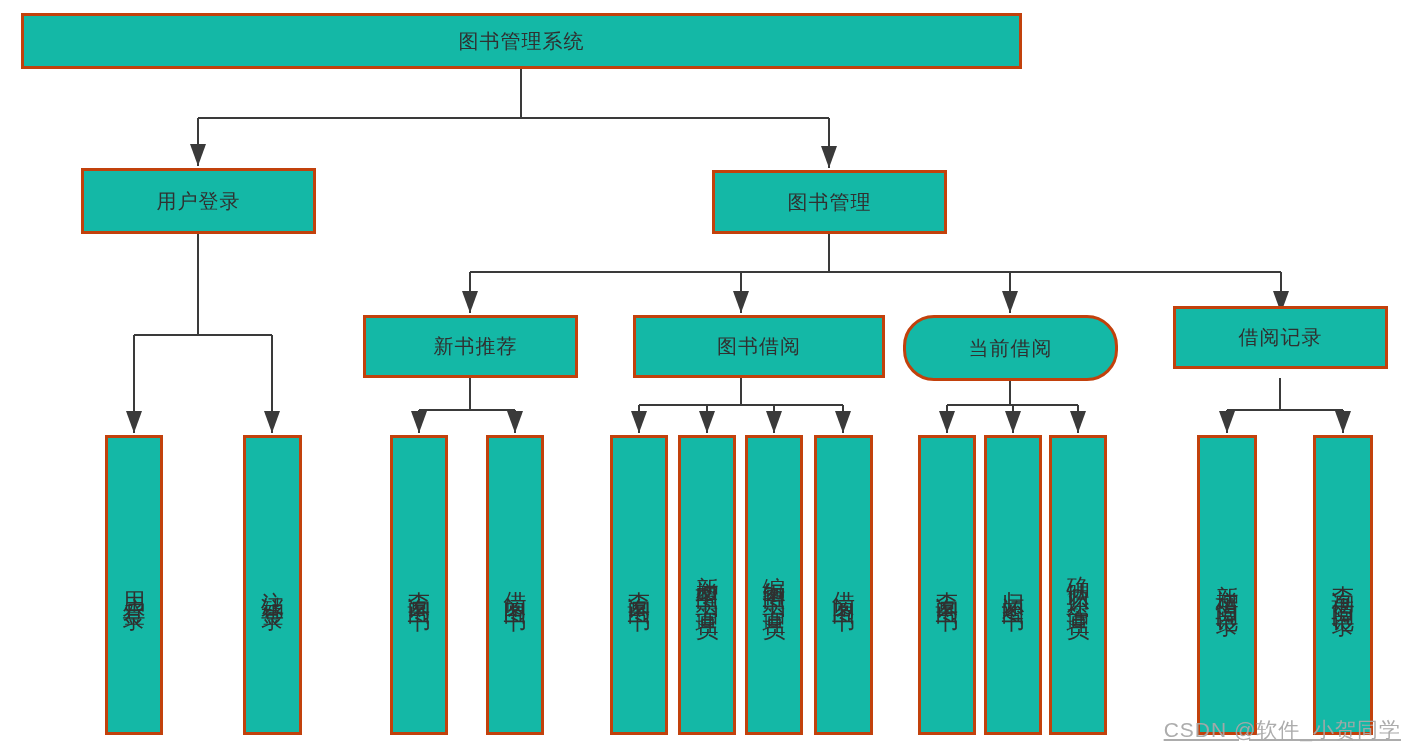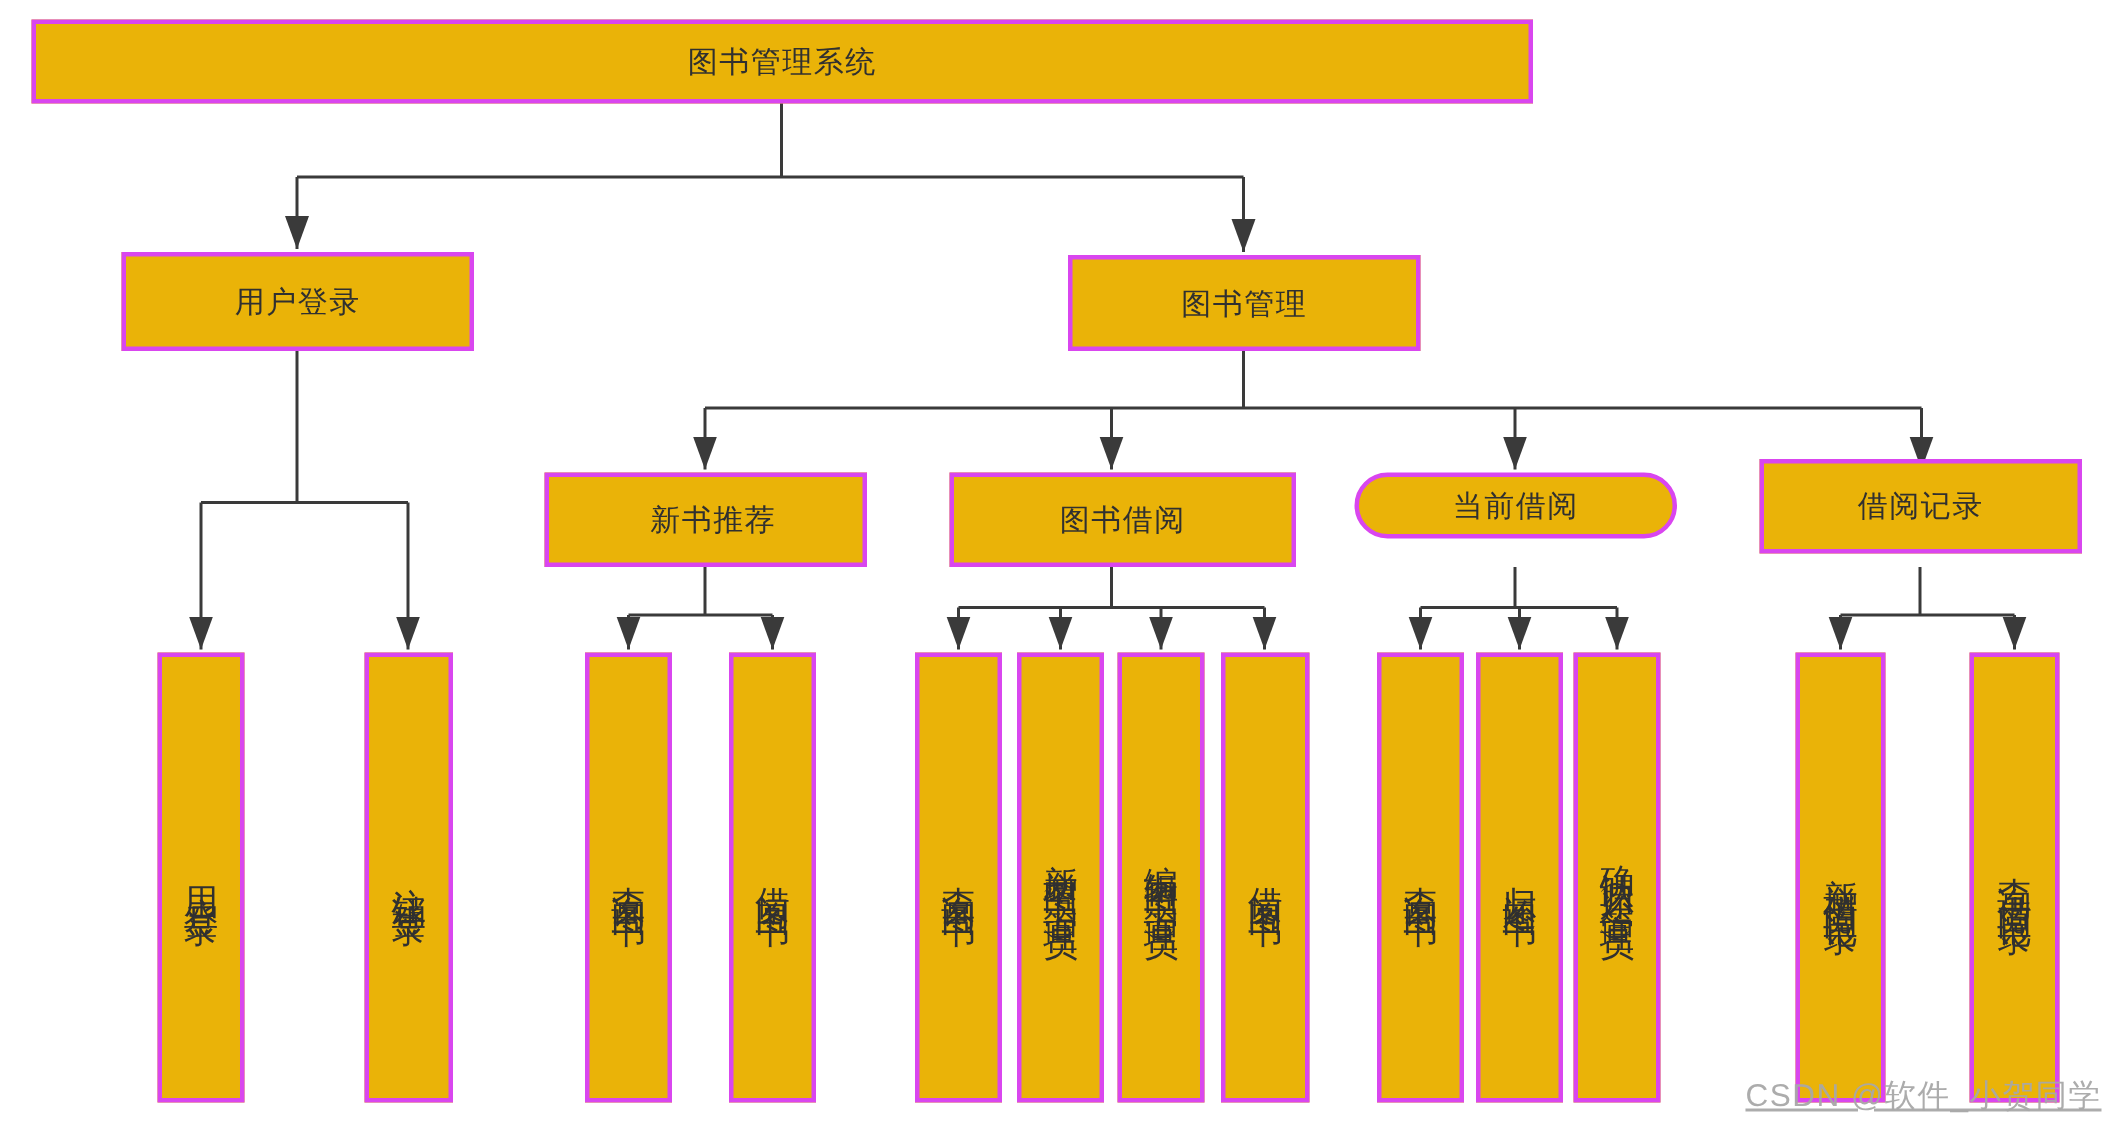--- a/index.html
+++ b/index.html
@@ -16,22 +16,22 @@
 
   .wires {
     position: absolute;
     inset: 0;
     width: 1405px;
     height: 747px;
   }
 
   .node {
     position: absolute;
-    background: #eab308;
-    border: 3px solid #d946ef;
+    background: #14b8a6;
+    border: 3px solid #c2410c;
     display: flex;
     align-items: center;
     justify-content: center;
     color: #303030;
   }
 
   .hbox .lbl {
     font-size: 20px;
     letter-spacing: 1px;
     white-space: nowrap;
@@ -119,24 +119,24 @@
   <div class="node hbox" style="left:81px; top:168px; width:235px; height:66px;">
     <span class="lbl">用户登录</span>
   </div>
   <div class="node hbox" style="left:712px; top:170px; width:235px; height:64px;">
     <span class="lbl">图书管理</span>
   </div>
 
   <div class="node hbox" style="left:363px; top:315px; width:215px; height:63px;padding-left:10px;">
     <span class="lbl">新书推荐</span>
   </div>
-  <div class="node hbox" style="left:633px; top:315px; width:231px; height:63px;">
+  <div class="node hbox" style="left:633px; top:315px; width:252px; height:63px;">
     <span class="lbl">图书借阅</span>
   </div>
-  <div class="node hbox" style="left:903px; top:315px; width:215px; height:44px;border-radius:31px;">
+  <div class="node hbox" style="left:903px; top:315px; width:215px; height:66px;border-radius:31px;">
     <span class="lbl">当前借阅</span>
   </div>
   <div class="node hbox" style="left:1173px; top:306px; width:215px; height:63px;">
     <span class="lbl">借阅记录</span>
   </div>
 
   <div class="node vbox" style="left:105px; top:435px; width:58px; height:300px;">
     <span class="vlbl">用户登录</span>
   </div>
   <div class="node vbox" style="left:243px; top:435px; width:59px; height:300px;">

